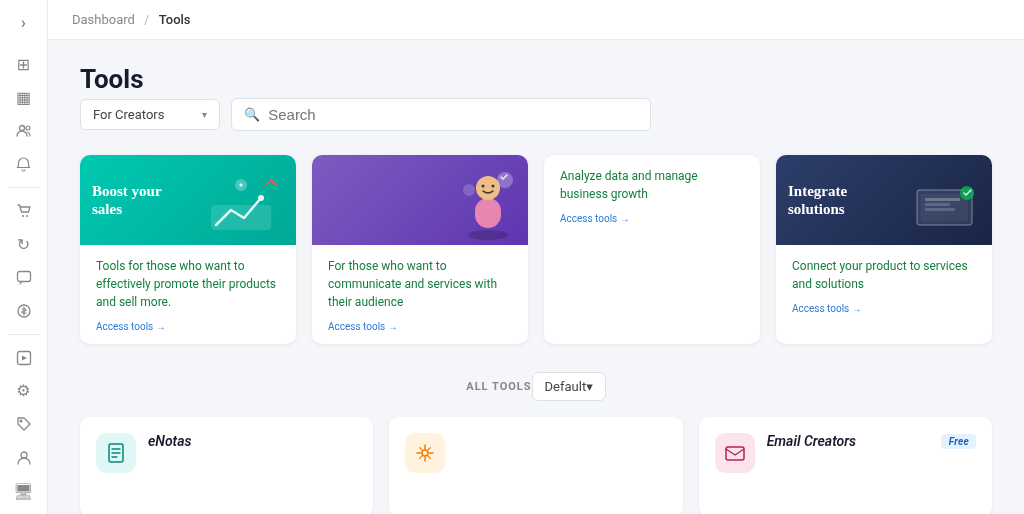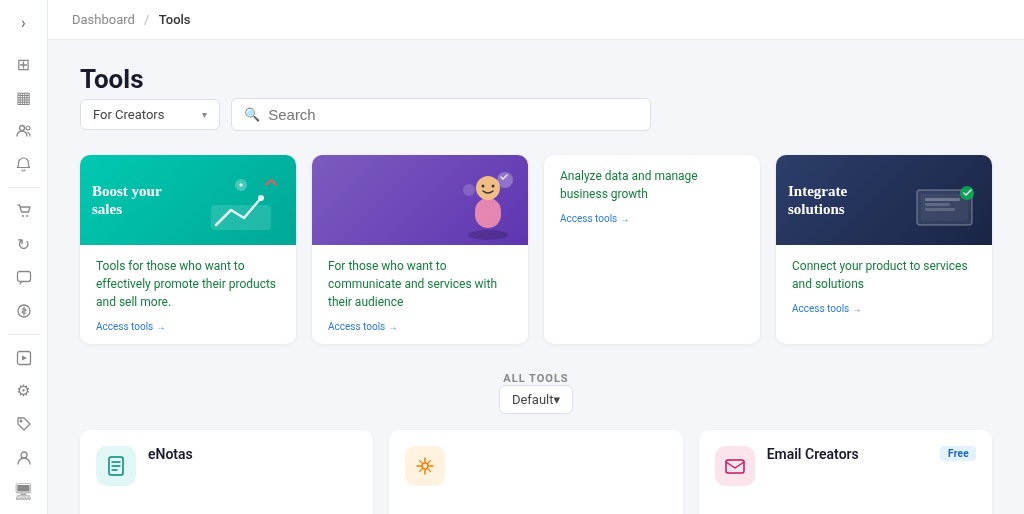--- a/index.html
+++ b/index.html
@@ -221,21 +221,20 @@
       height: 65px;
       opacity: 0.9;
     }
 
     
     .section-header {
       display: flex;
       align-items: center;
       justify-content: center;
       margin-bottom: 16px;
-      flex-direction: column;
     }
     .section-label {
       font-size: 11px;
       font-weight: 700;
       color: #888;
       letter-spacing: 1px;
       text-transform: uppercase;
     }
     .sort-select {
       display: flex;
@@ -280,23 +279,24 @@
       justify-content: center;
       font-size: 18px;
     }
     .tool-icon.teal { background: #e0f7f5; }
     .tool-icon.orange { background: #fff3e0; }
     .tool-icon.pink { background: #fce4ec; }
 
     .tool-info { flex: 1; }
     .tool-name-row {
       display: flex;
-      align-items: flex-start;
+      align-items: flex-end;
       justify-content: space-between;
       margin-bottom: 12px;
+      font-style: italic;
     }
     .tool-name {
       font-size: 14px;
       font-weight: 600;
       color: #1a1a2e;
     }
     .badge {
       font-size: 10px;
       font-weight: 700;
       padding: 2px 7px;

